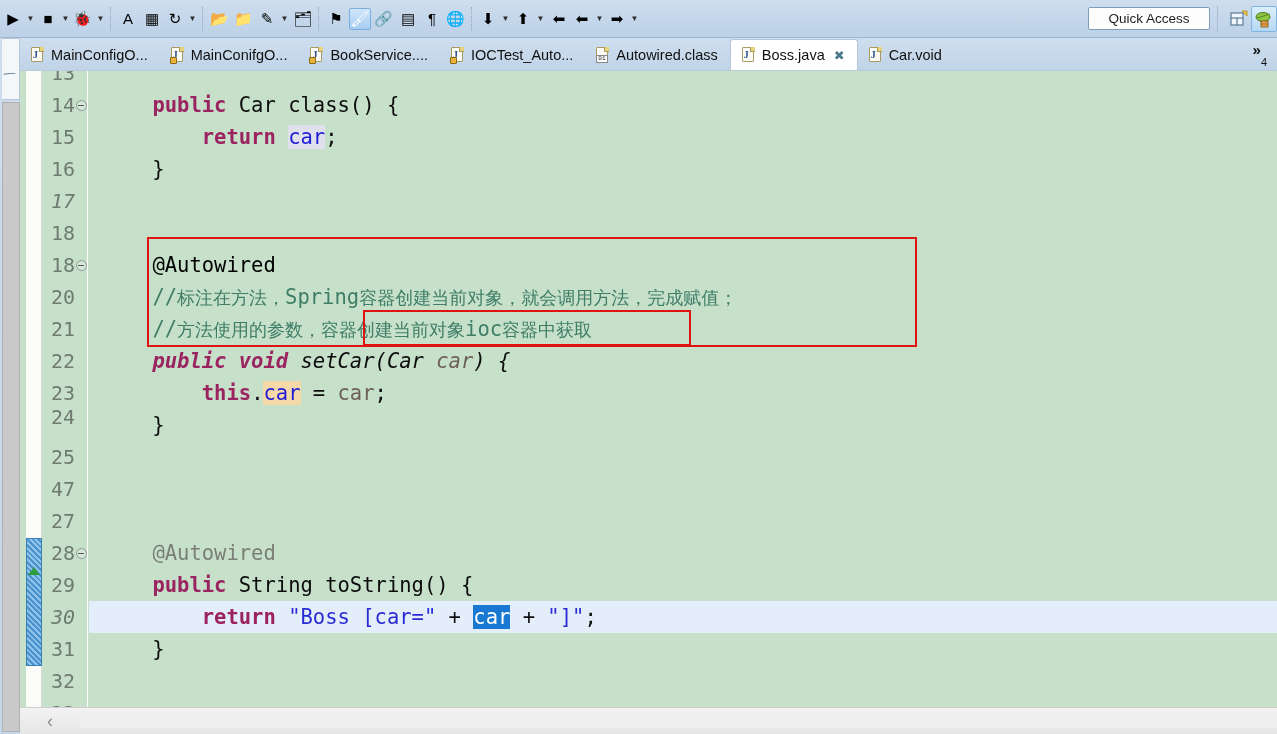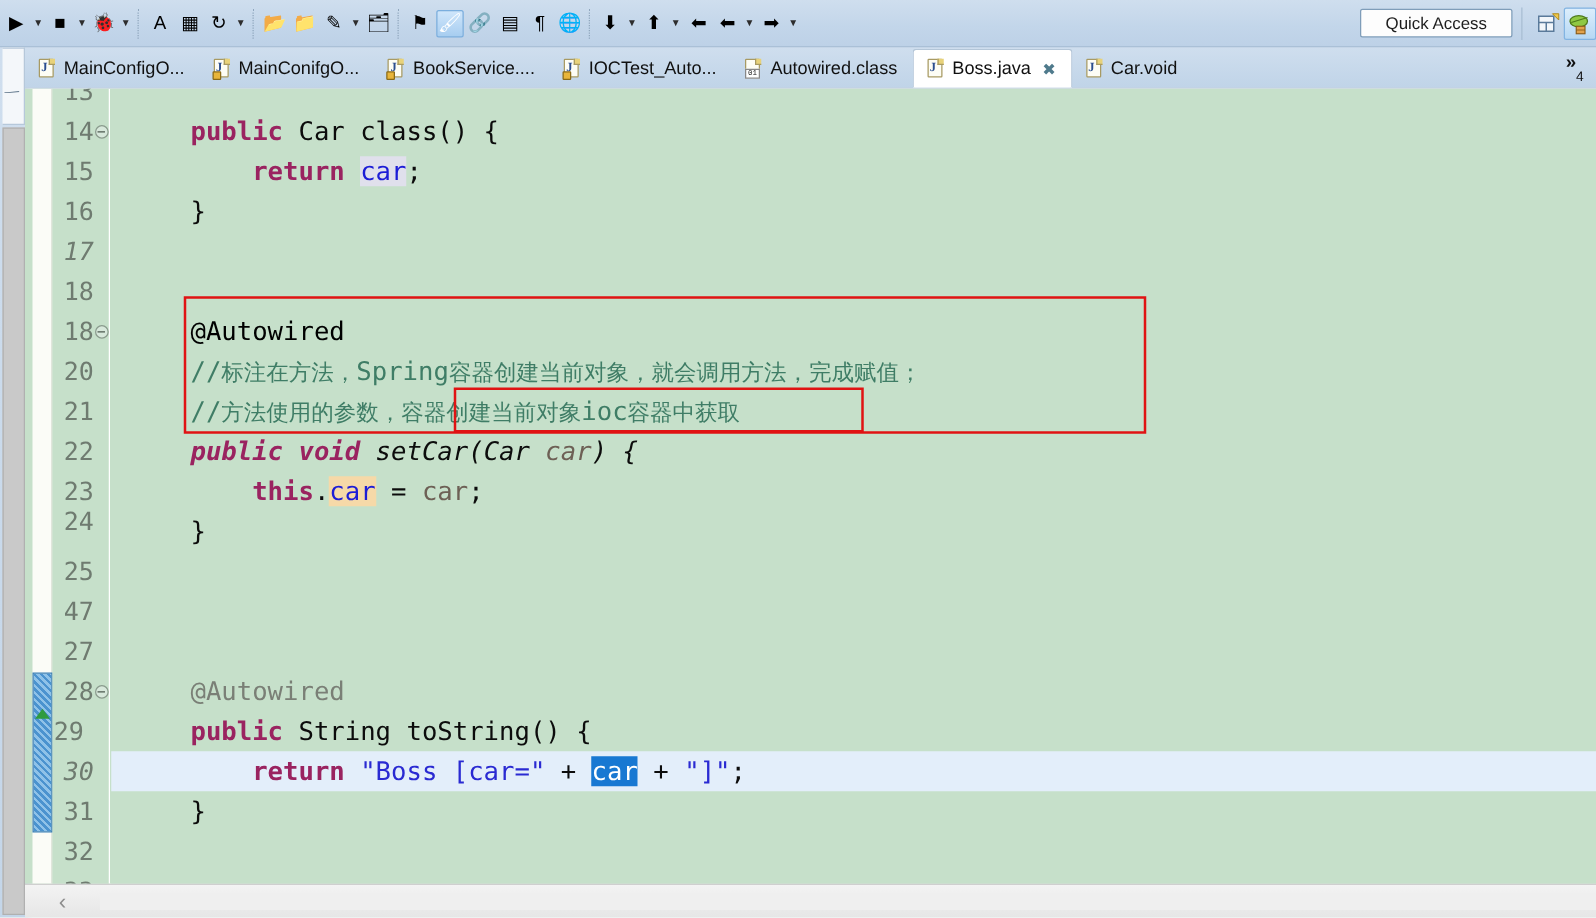--- a/index.html
+++ b/index.html
@@ -494,21 +494,21 @@
           <div class="ln" style="top: 274px;">22</div>
           <div class="ln" style="top: 306px;">23</div>
           <div class="ln" style="top: 330px;">24</div>
           <div class="ln" style="top: 370px;">25</div>
           <div class="ln" style="top: 402px;">47</div>
           <div class="ln" style="top: 434px;">27</div>
           <div class="ln" style="top: 466px;">28</div>
           <div class="fold" style="top: 466px;">
             <span class="circ"></span>
           </div>
-          <div class="ln" style="top: 498px; text-align: center;">29</div>
+          <div class="ln" style="top: 498px;">29</div>
           <div class="ln" style="top: 530px; font-style: italic;">30</div>
           <div class="ln" style="top: 562px;">31</div>
           <div class="ln" style="top: 594px;">32</div>
           <div class="ln" style="top: 626px;">33</div>
         </div>
       <div class="codearea" id="codearea">
           <div class="codeline" style="top: 18px;"><span class="typ">    </span><span class="kw">public</span><span class="typ"> </span><span class="typ">Car</span><span class="typ"> class() {</span></div>
           <div class="codeline" style="top: 50px;"><span class="typ">        </span><span class="kw">return</span><span class="typ"> </span><span class="fld">car</span><span class="typ">;</span></div>
           <div class="codeline" style="top: 82px;"><span class="typ">    }</span></div>
           <div class="codeline" style="top: 114px;"></div>

